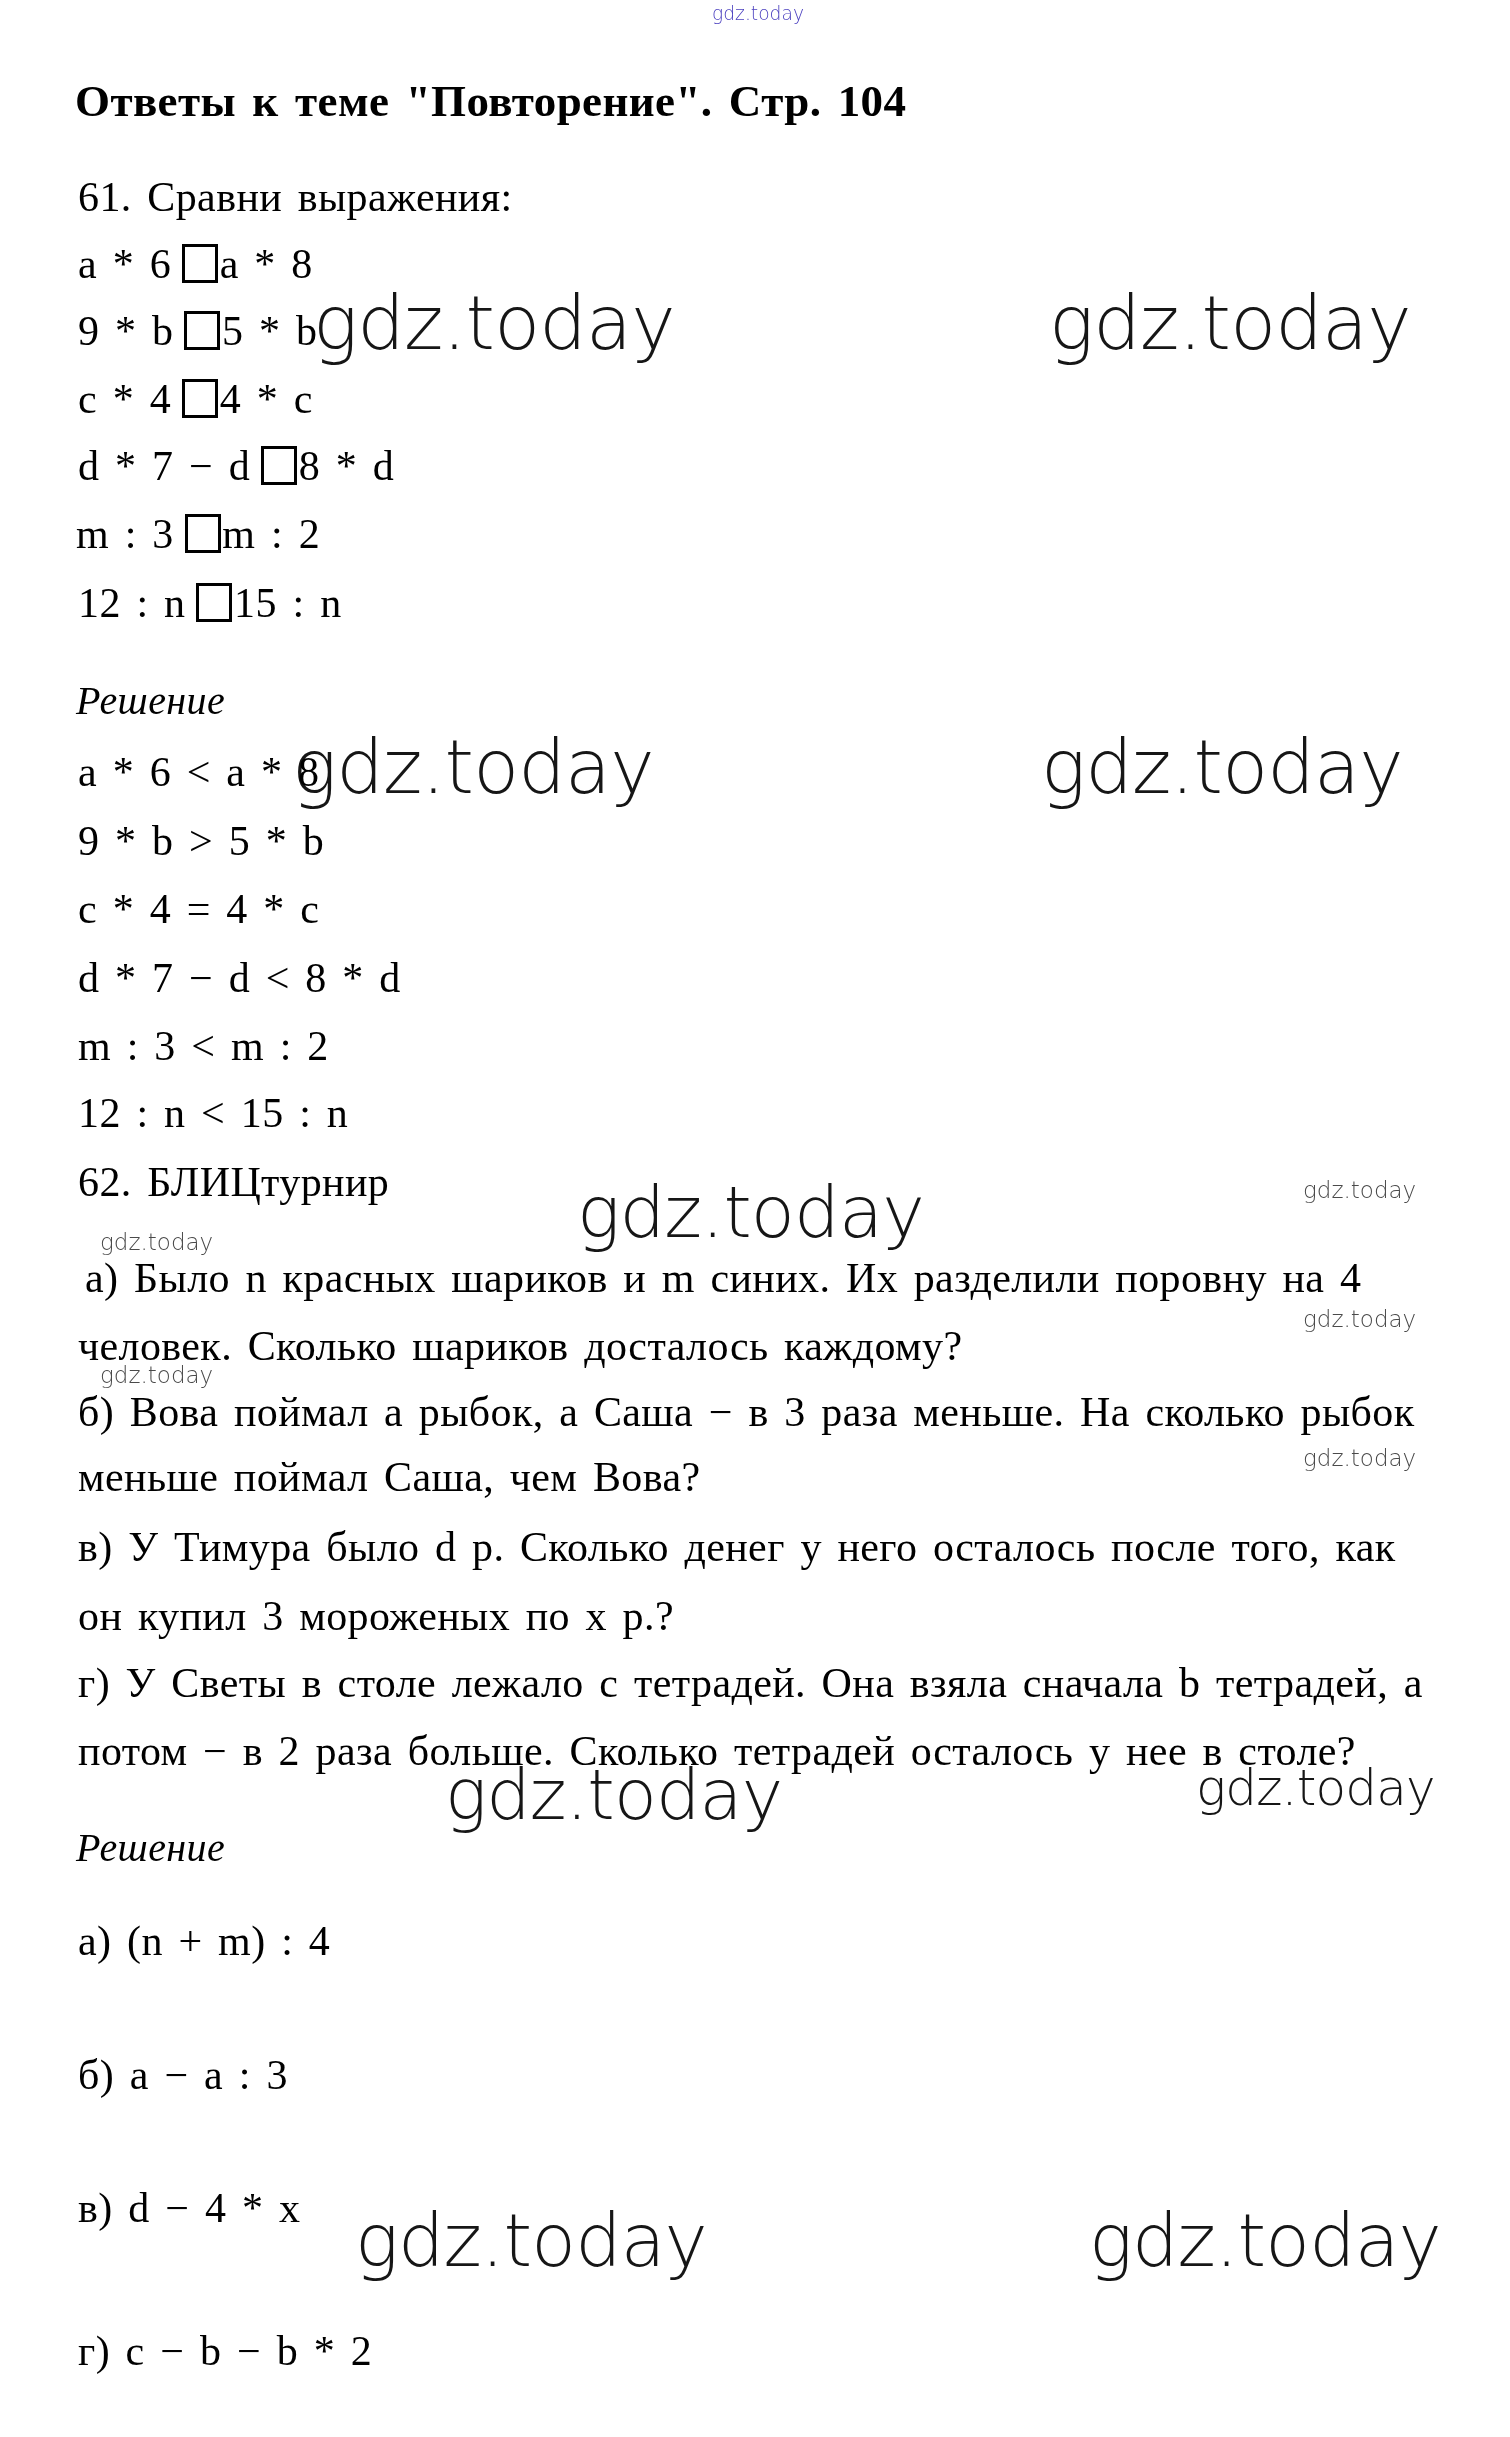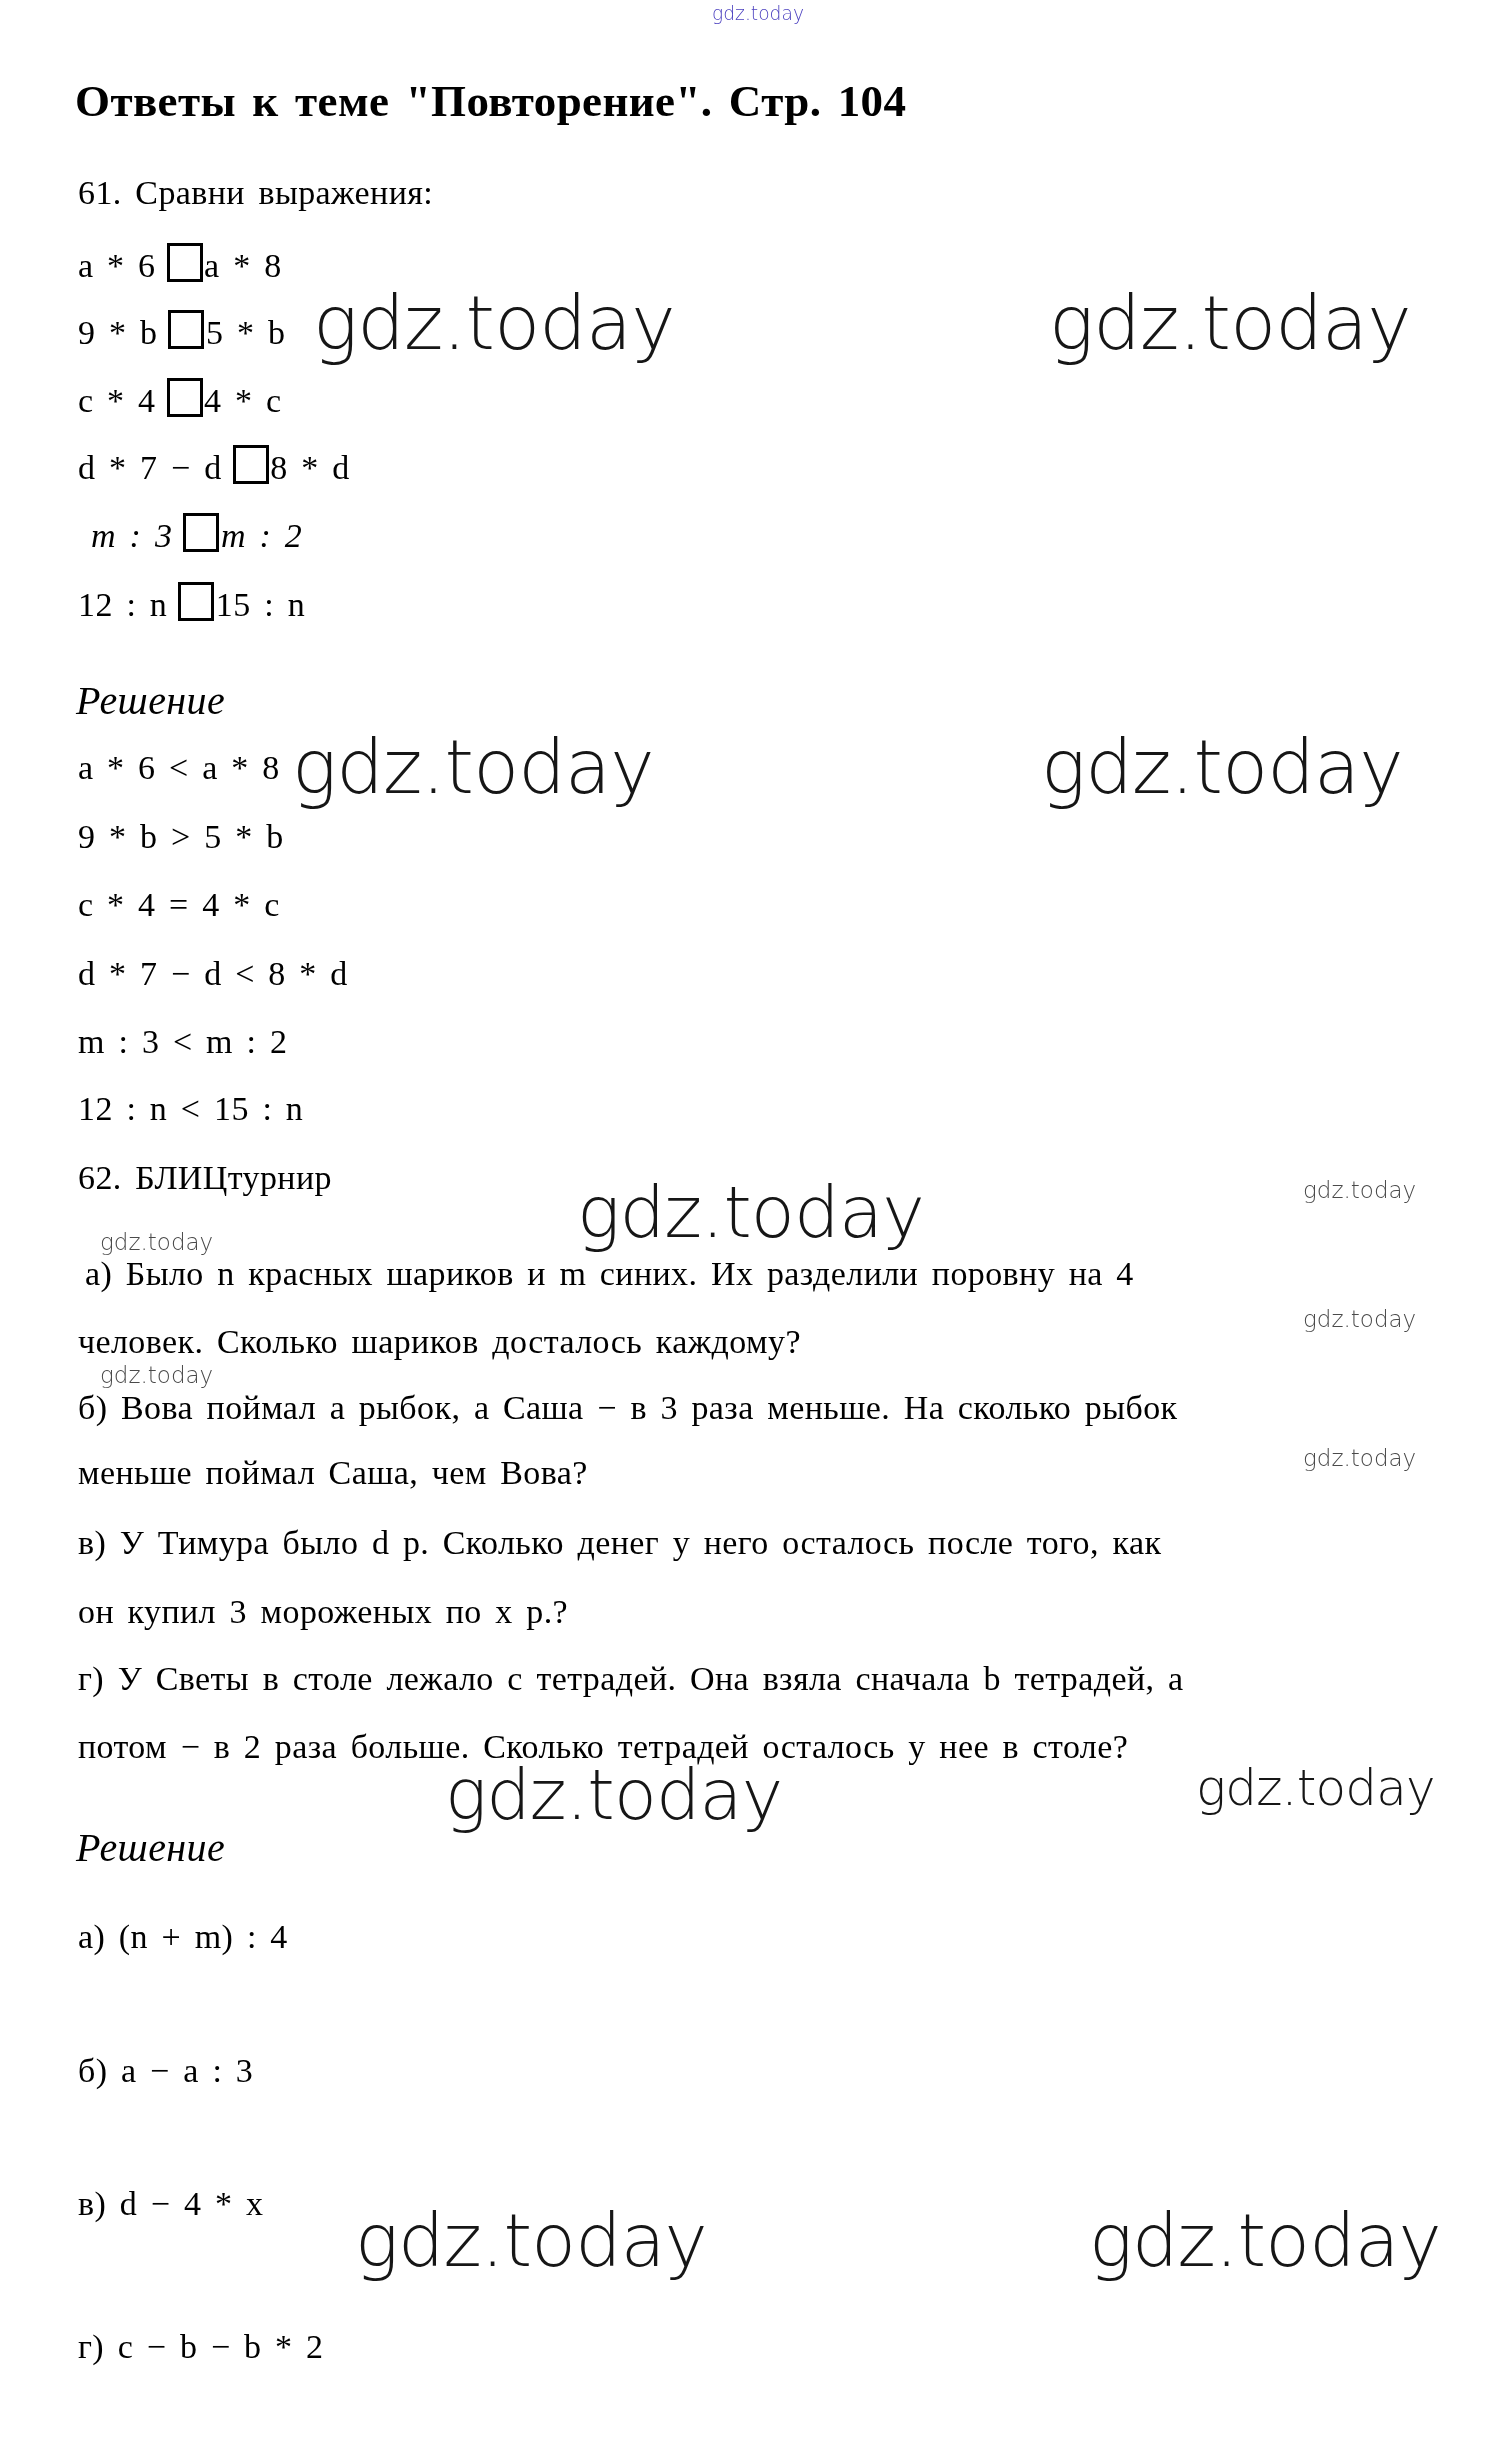--- a/index.html
+++ b/index.html
@@ -8,21 +8,21 @@
     width:1511px;
     height:2438px;
     background:#ffffff;
     font-family:"Liberation Serif", serif;
     color:#000000;
     overflow:hidden;
   }
   .line{
     position:absolute;
     white-space:nowrap;
-    font-size:34px;
+    font-size:42px;
     line-height:1;
     letter-spacing:0.4px;
     word-spacing:4.7px;
   }
   .title{
     font-weight:bold;
     font-size:45px;
     letter-spacing:0.4px;
   }
   .sol-heading{
@@ -77,21 +77,21 @@
   <div class="wm wm-b94" style="left:1089px;top:2204px;">gdz.today</div>
 
   <div class="line title" style="left:75px;top:79px;">Ответы к теме "Повторение". Стр. 104</div>
 
   <div class="line" style="left:78px;top:176px;">61. Сравни выражения:</div>
 
   <div class="line" style="left:78px;top:243px;"><span>a * 6</span><span class="answer-box"></span><span>a * 8</span></div>
   <div class="line" style="left:78px;top:310px;"><span>9 * b</span><span class="answer-box"></span><span>5 * b</span></div>
   <div class="line" style="left:78px;top:378px;"><span>c * 4</span><span class="answer-box"></span><span>4 * c</span></div>
   <div class="line" style="left:78px;top:445px;"><span>d * 7 − d</span><span class="answer-box"></span><span>8 * d</span></div>
-  <div class="line" style="left:91px;top:513px;font-style:italic;"><span>m : 3</span><span class="answer-box"></span><span>m : 2</span></div>
+  <div class="line" style="left:76px;top:513px;"><span>m : 3</span><span class="answer-box"></span><span>m : 2</span></div>
   <div class="line" style="left:78px;top:582px;"><span>12 : n</span><span class="answer-box"></span><span>15 : n</span></div>
 
   <div class="line sol-heading" style="left:76px;top:681px;">Решение</div>
 
   <div class="line" style="left:78px;top:751px;">a * 6 &lt; a * 8</div>
   <div class="line" style="left:78px;top:820px;">9 * b &gt; 5 * b</div>
   <div class="line" style="left:78px;top:888px;">c * 4 = 4 * c</div>
   <div class="line" style="left:78px;top:957px;">d * 7 − d &lt; 8 * d</div>
   <div class="line" style="left:78px;top:1025px;">m : 3 &lt; m : 2</div>
   <div class="line" style="left:78px;top:1092px;">12 : n &lt; 15 : n</div>

